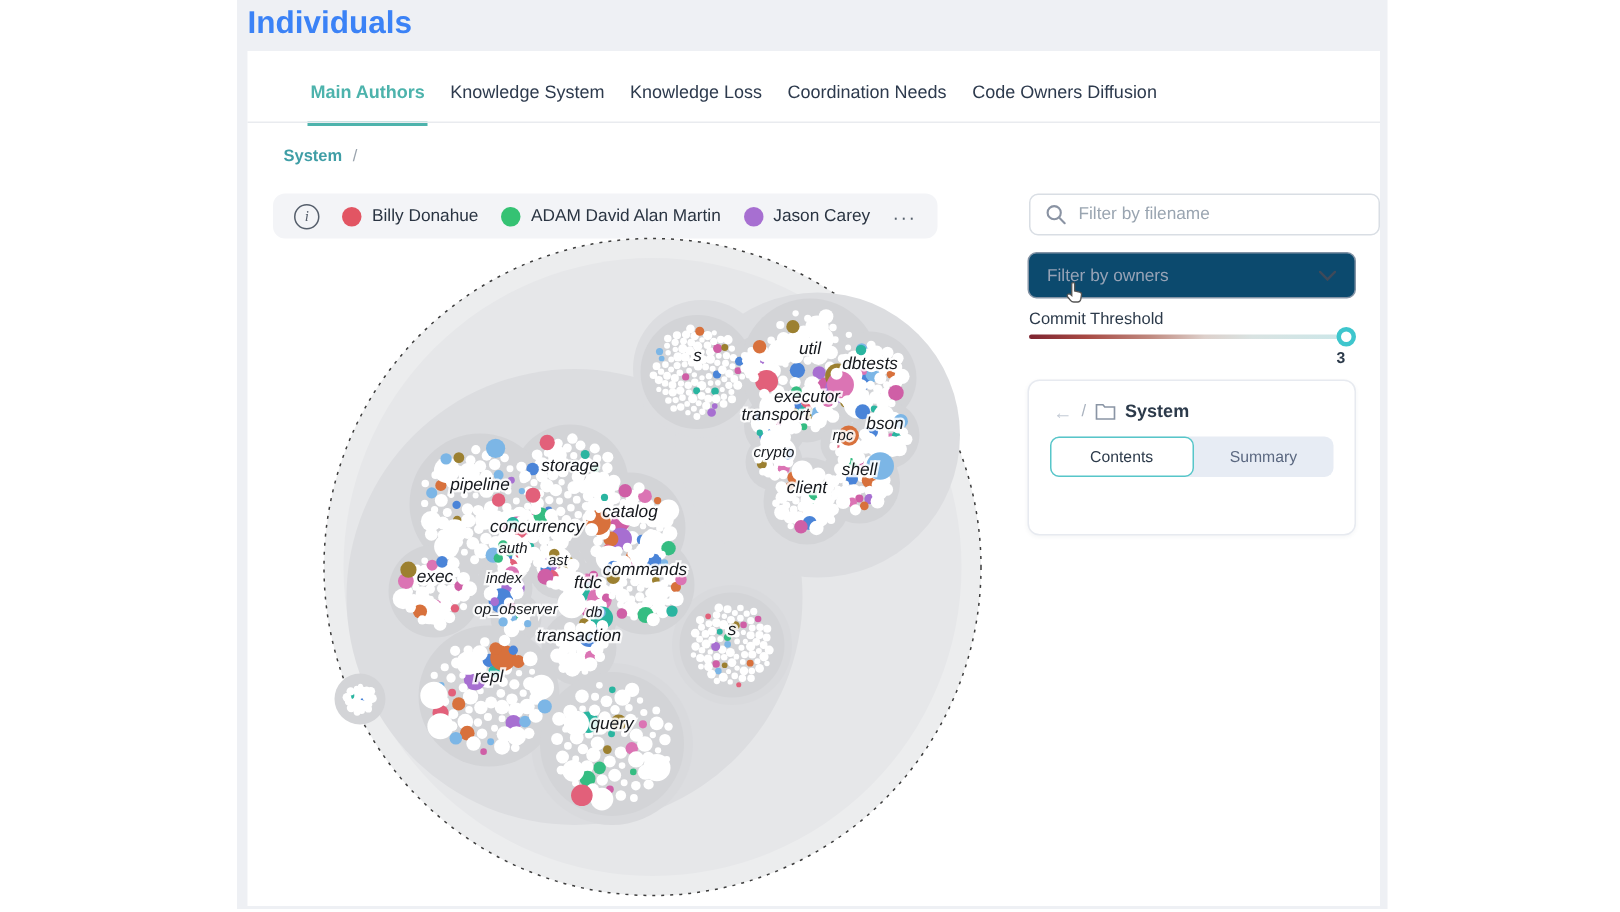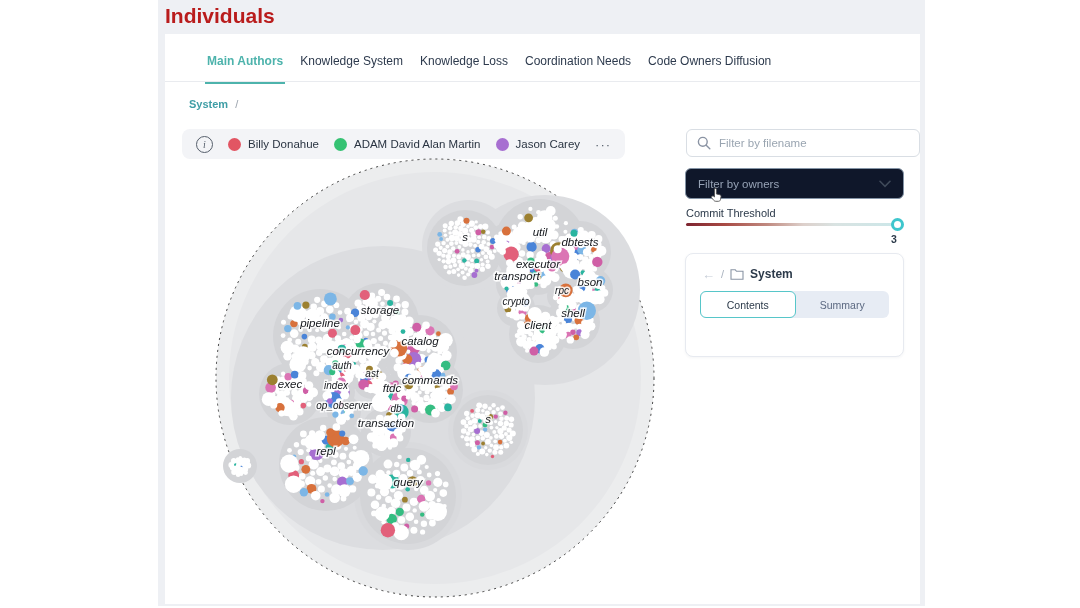--- a/index.html
+++ b/index.html
@@ -1,19 +1,19 @@
 <!DOCTYPE html>
 <html><head>
 <meta charset="utf-8">
 <style>
   * { margin:0; padding:0; box-sizing:border-box; }
   html,body { width:1080px; height:608px; background:#ffffff; overflow:hidden;
               font-family:"Liberation Sans", sans-serif; }
   .page-band { position:absolute; left:158px; top:0; width:767px; height:606px; background:#eef0f4; }
-  .page-title { position:absolute; left:165px; top:4px; font-size:21px; font-weight:700; color:#b91c1c; }
+  .page-title { position:absolute; left:165px; top:4px; font-size:21px; font-weight:700; color:#3b82f6; }
   .card { position:absolute; left:165px; top:34px; width:755px; height:570px; background:#ffffff; }
 
   
   .tabs-row { position:absolute; left:40px; top:14px; display:flex; gap:13px; }
   .tab { font-size:12px; color:#2d3a4d; padding:6px 2px 13px 2px; cursor:pointer; white-space:nowrap; }
   .tab.active { color:#4db3ac; font-weight:700; border-bottom:3px solid #4db3ac; }
   .tab-divider { position:absolute; left:0; top:47px; width:755px; height:1px; background:#e9ebef; }
 
   
   .crumb { position:absolute; left:24px; top:64px; font-size:11px; }
@@ -35,21 +35,21 @@
   .viz-wrap svg text { font-family:"Liberation Sans",sans-serif; font-style:italic;
                        paint-order:stroke; stroke:rgba(255,255,255,.85); stroke-width:3px; fill:#15181d; }
 
   
   .search-box { position:absolute; left:521px; top:95px; width:234px; height:28px; background:#fff;
                 border:1px solid #d9dee4; border-radius:6px; display:flex; align-items:center; padding:0 10px; gap:8px; }
   .search-box input { border:none; outline:none; flex:1; font-size:11.5px; color:#2a3442; background:transparent;
                       font-family:"Liberation Sans",sans-serif; }
   .search-box input::placeholder { color:#9aa5b1; }
 
-  .owners-select { position:absolute; left:520px; top:134px; width:219px; height:31px; background:#0f172a;
+  .owners-select { position:absolute; left:520px; top:134px; width:219px; height:31px; background:#0c4a6e;
                    border:1.5px solid #8494a6; border-radius:6px; display:flex; align-items:center;
                    justify-content:space-between; padding:4px 12px; cursor:pointer; }
   .owners-select .ph { font-size:11.5px; color:#97a3b6; }
   .cursor-hand { position:absolute; left:545px; top:153px; pointer-events:none; }
 
   .threshold-label { position:absolute; left:521px; top:173px; font-size:11px; color:#2c3a4a; }
   .slider-track { position:absolute; left:521px; top:189px; width:213px; height:3px; border-radius:2px;
       background:linear-gradient(to right,#7d2430 0%,#a84a44 18%,#c08a80 38%,#ddd0cb 55%,#d9e3e2 70%,#cbe7e9 100%); }
   .slider-handle { position:absolute; left:726px; top:184px; width:13px; height:13px; border-radius:50%;
                    background:#fff; border:3.5px solid #3ec6cd; cursor:pointer; }

